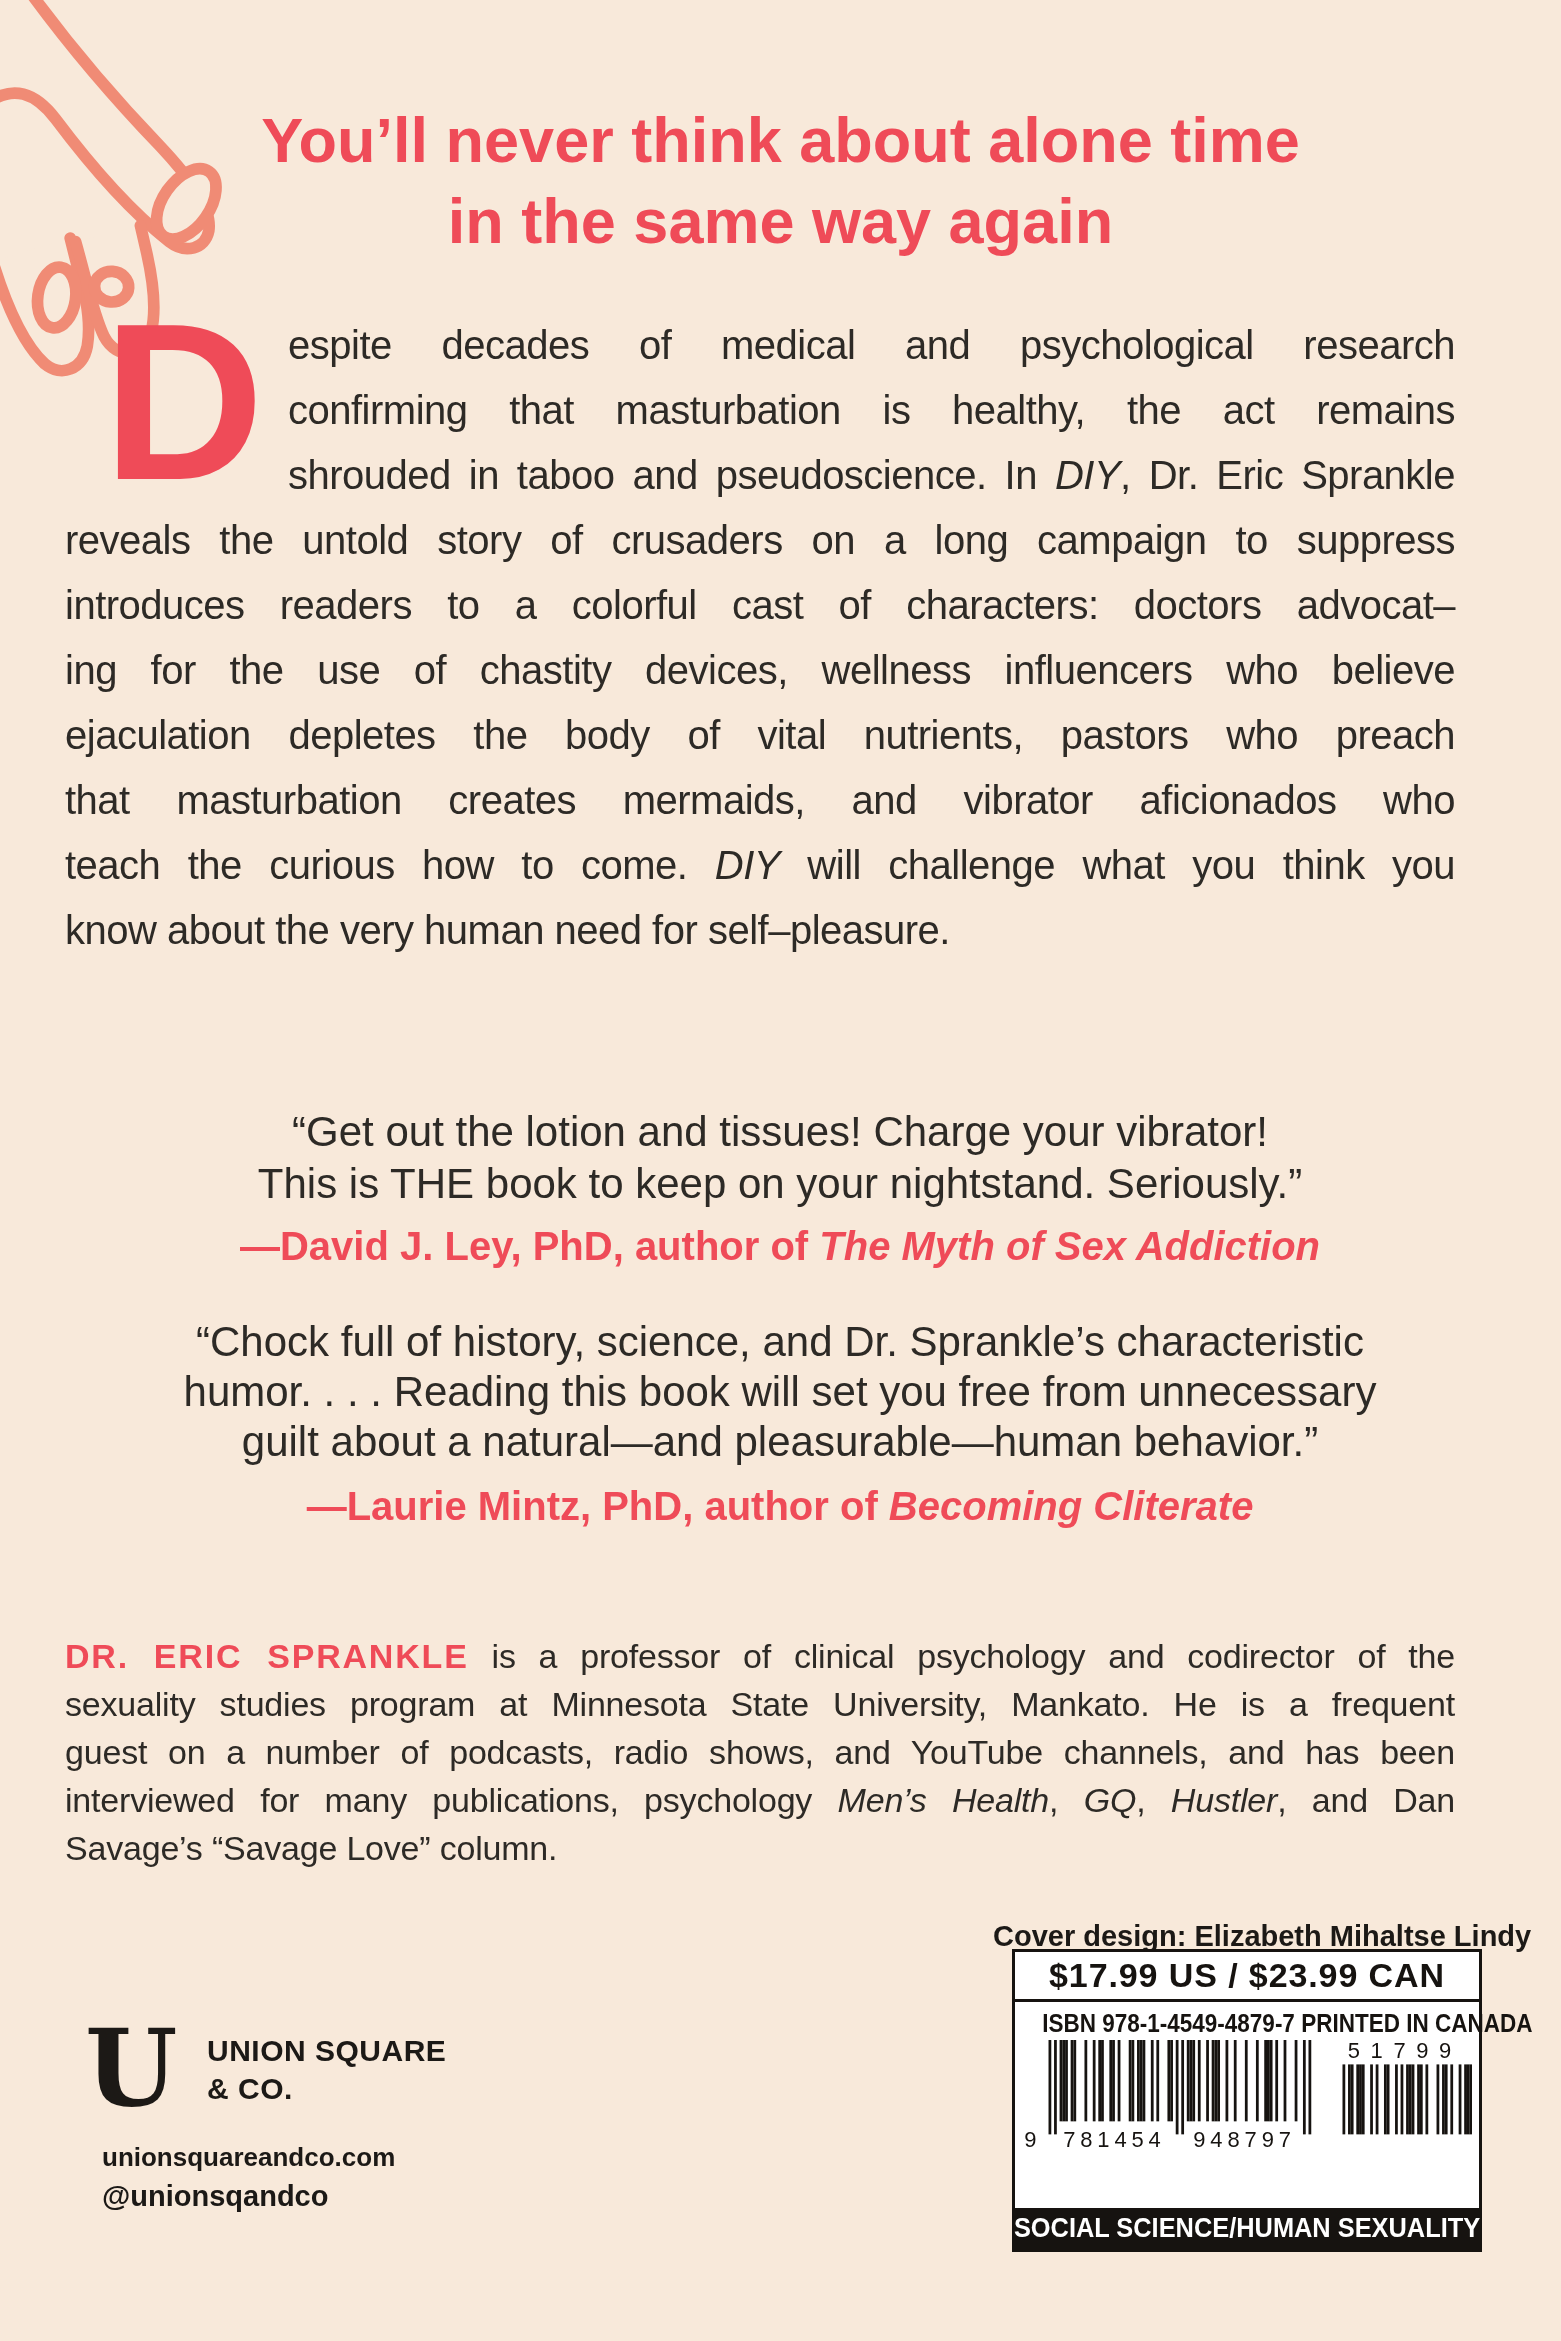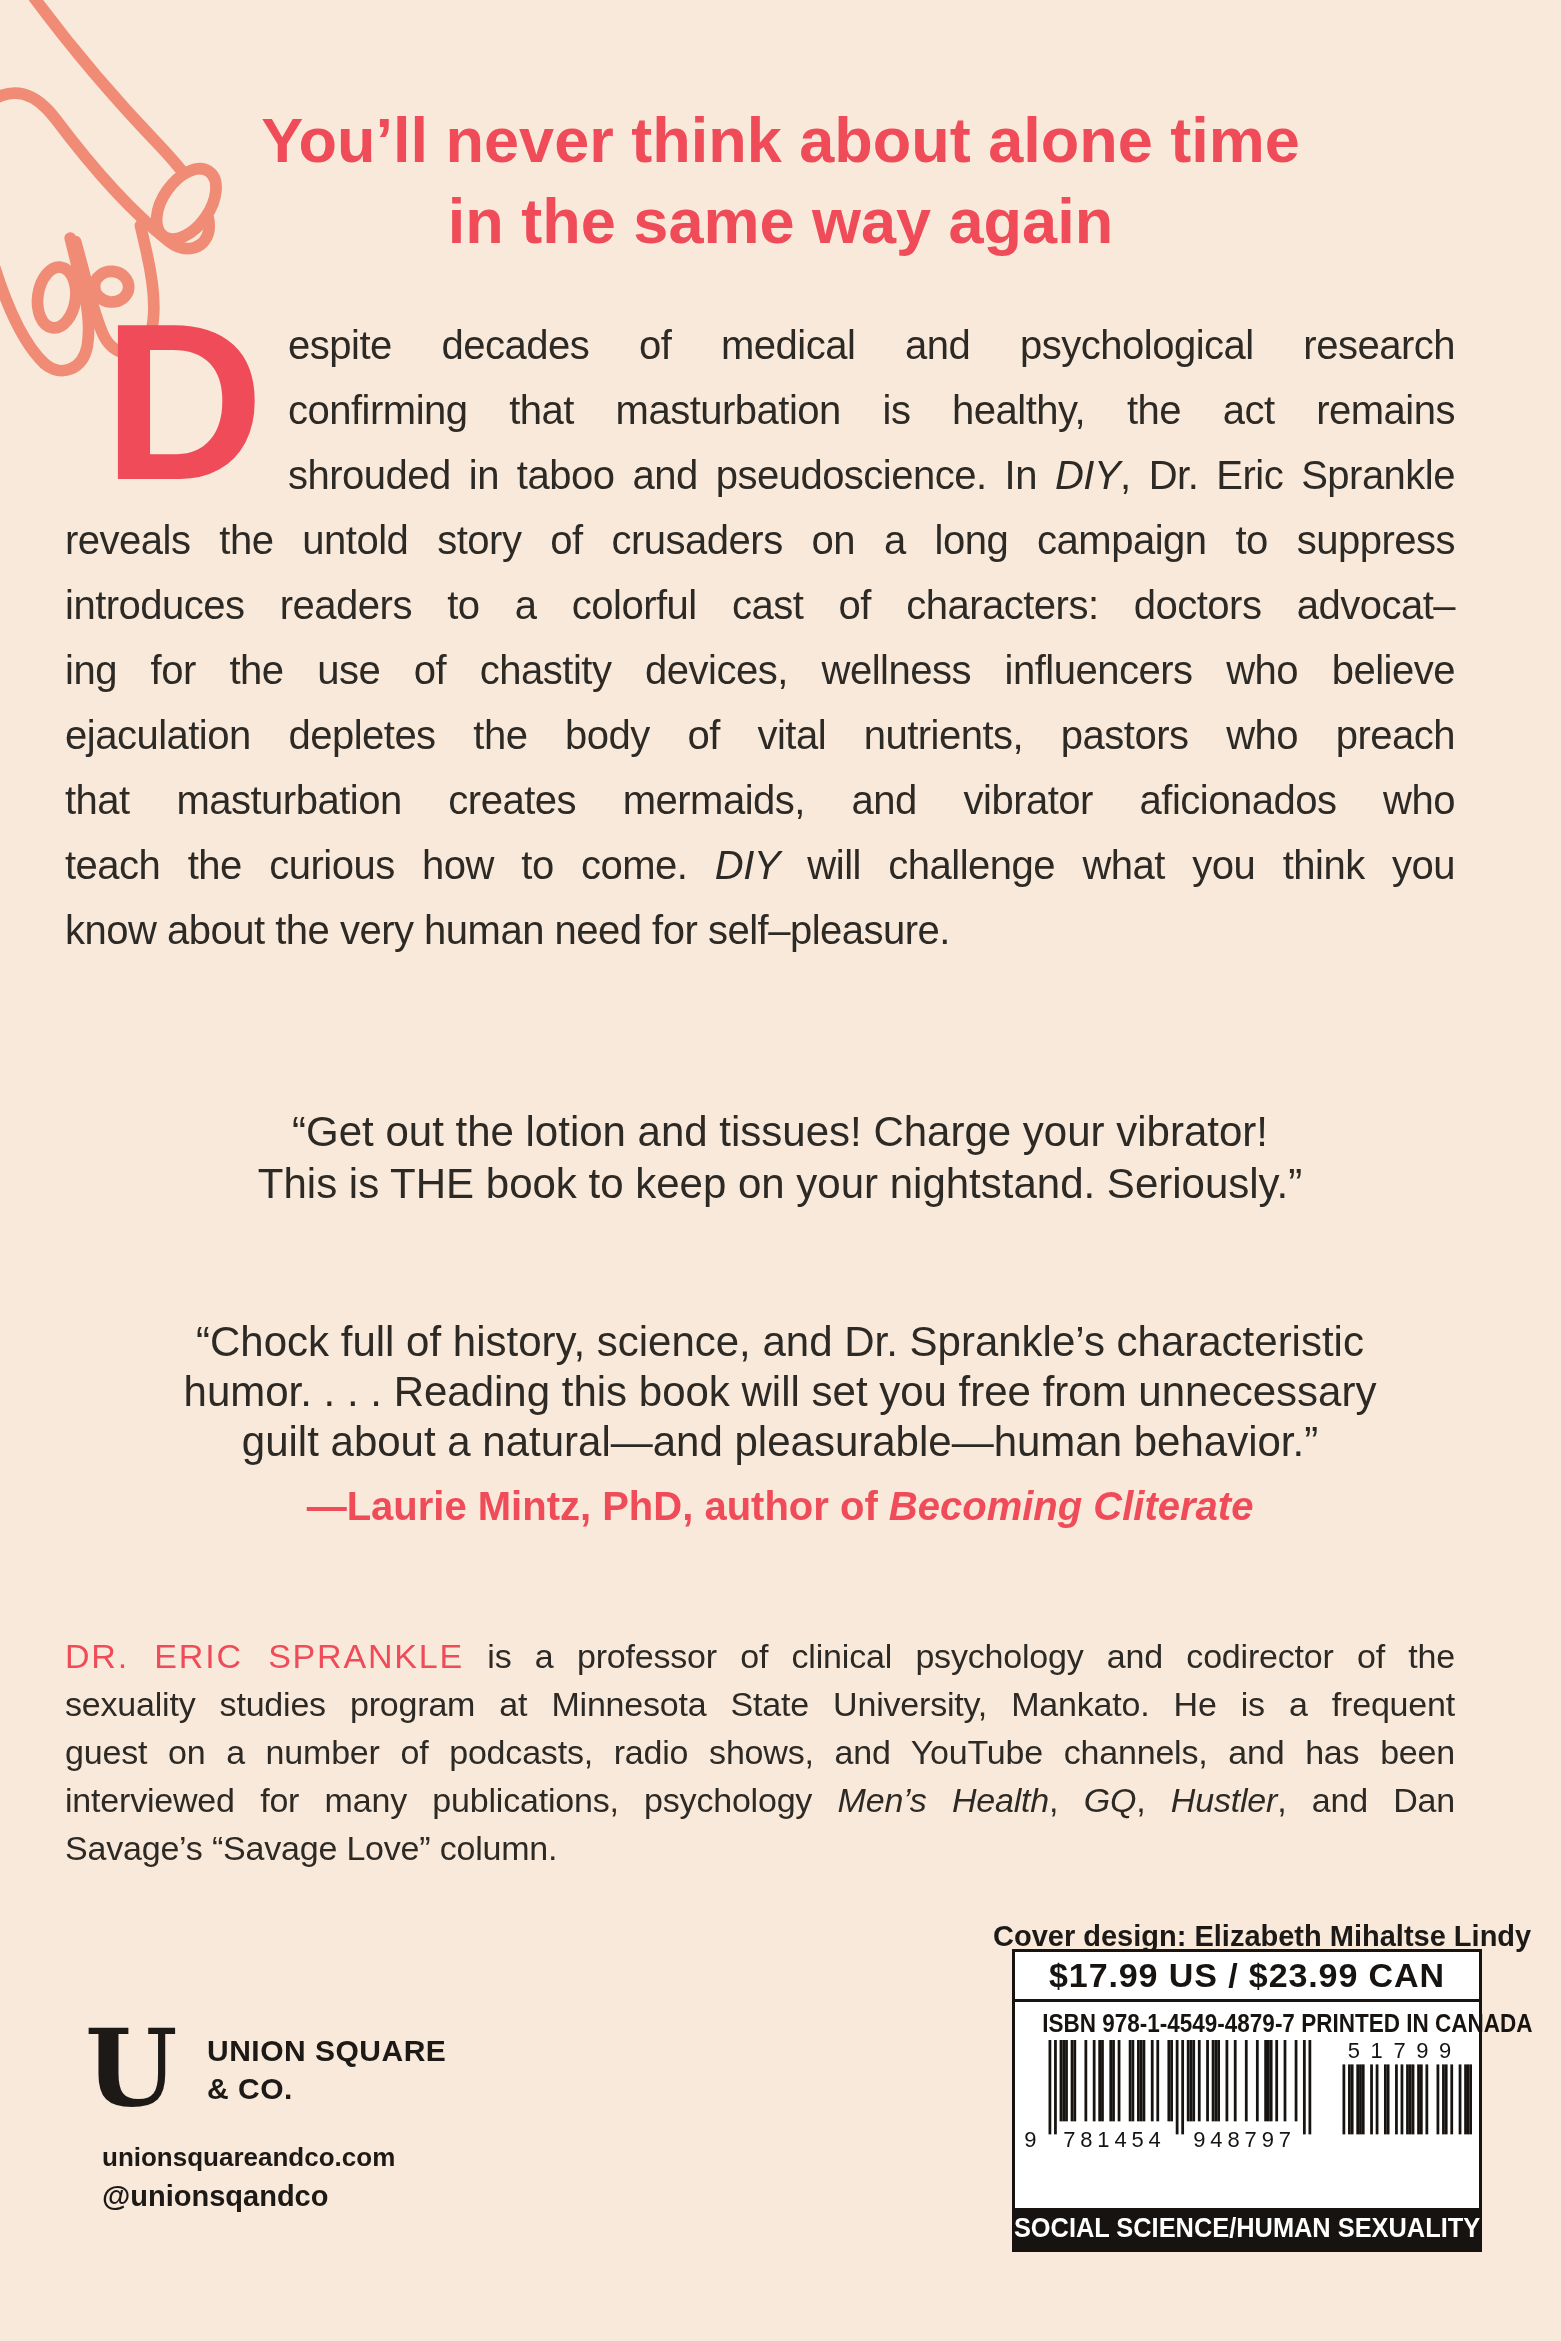--- a/index.html
+++ b/index.html
@@ -23,21 +23,21 @@
   .quote .line{white-space:nowrap;}
   .q1{top:1106px; line-height:52px;}
   .q2{top:1317px; line-height:50px;}
   .attr{position:absolute; left:59px; width:1442px; text-align:center;
         color:var(--accent); font-weight:800; font-size:40px;}
   .attr .line{white-space:nowrap;}
   .a1{top:1224px;} .a2{top:1484px;}
   .bio{position:absolute; left:65px; top:1632px; width:1390px; font-size:34px;
        line-height:48px; letter-spacing:-0.2px;}
   .it{font-style:italic;}
-  .bd{font-weight:400;}
+  .bd{font-weight:700;}
   .ac{color:var(--accent);}
   .sp{letter-spacing:1.8px;}
   .credit{position:absolute; left:993px; top:1920px; font-size:29px; font-weight:700;
           color:var(--fink);}
   .bcbox{position:absolute; left:991px; top:1949px; width:470px; height:303px;
          background:#ffffff; border:3.6px solid var(--bcink); box-sizing:border-box;margin-left:21px;}
   .price{height:47px; border-bottom:3.6px solid var(--bcink); display:flex;
          align-items:center; justify-content:center; font-size:34px; font-weight:600;
          color:var(--bcink); letter-spacing:0.9px;}
   .isbnline{margin-top:7.2px; text-align:center; white-space:nowrap; font-size:25px;
@@ -90,20 +90,23 @@
       <div class="line">ing for the use of chastity devices, wellness influencers who believe</div>
       <div class="line">ejaculation depletes the body of vital nutrients, pastors who preach</div>
       <div class="line">that masturbation creates mermaids, and vibrator aficionados who</div>
       <div class="line"><span>teach the curious how to come. </span><span class="it">DIY</span><span> will challenge what you think you</span></div>
       <div class="line">know about the very human need for self–pleasure.</div>
     </div>
 
   <div class="quote q1">
       <div class="line">“Get out the lotion and tissues! Charge your vibrator!</div>
       <div class="line">This is THE book to keep on your nightstand. Seriously.”</div>
+    </div>
+  <div class="attr a1">
+      <div class="line"><span>—David J. Ley, PhD, author of </span><span class="it">The Myth of Sex Addiction</span></div>
     </div>
 
   <div class="quote q2">
       <div class="line">“Chock full of history, science, and Dr. Sprankle’s characteristic</div>
       <div class="line">humor. . . . Reading this book will set you free from unnecessary</div>
       <div class="line">guilt about a natural—and pleasurable—human behavior.”</div>
     </div>
   <div class="attr a2">
       <div class="line"><span>—Laurie Mintz, PhD, author of </span><span class="it">Becoming Cliterate</span></div>
     </div>

